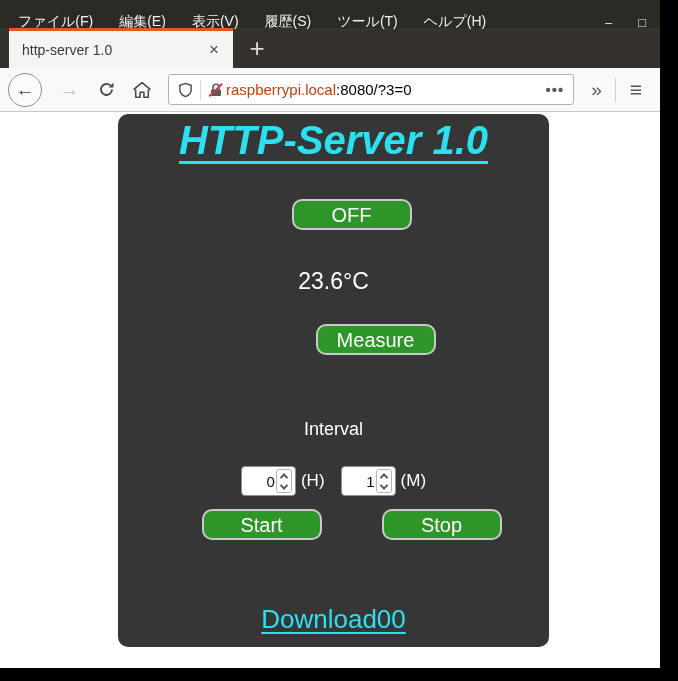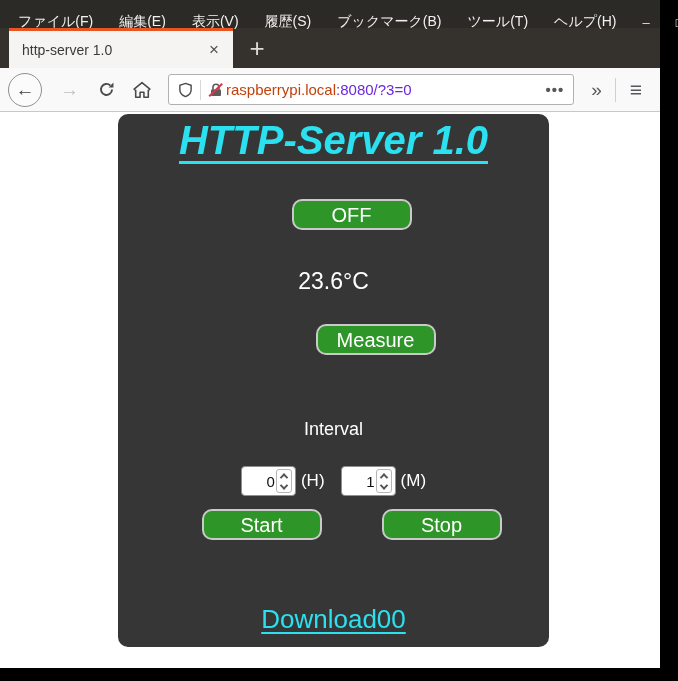--- a/index.html
+++ b/index.html
@@ -33,21 +33,21 @@
               display:flex; align-items:center; justify-content:center;
               font-size:19px; color:#3c3c3c; background:#fbfbfb; margin-right:8px; }
   .nav-fwd { font-size:19px; color:#bdbdbd; padding:0 10px; }
   .nav-ico { display:flex; align-items:center; justify-content:center; padding:0 9px; }
   .urlbar { flex:1; height:31px; background:#fff; border:1px solid #b1b1b1;
             border-radius:3px; display:flex; align-items:center; padding:0 9px;
             margin:0 8px; }
   .url-divider { width:1px; height:20px; background:#d7d7d7; margin:0 7px; }
   .url-text { font-size:15px; margin-left:2px; white-space:nowrap; }
   .url-host { color:#c2410c; }
-  .url-suffix { color:#6d28d9; }
+  .url-suffix { color:#000000; }
   .url-dots { margin-left:auto; color:#57575c; font-size:15px; font-weight:bold;
               letter-spacing:1px; }
   .overflow-btn { font-size:19px; color:#57575c; padding:0 9px; }
   .tb-divider { width:1px; height:24px; background:#d0d0d0; margin:0 4px; }
   .hamburger { font-size:21px; color:#57575c; padding:0 10px; }
 
   
   .content { height:556px; background:#fff; position:relative; }
   .panel { position:absolute; left:118px; top:2px; width:431px; height:533px;
            background:#363636; border-radius:10px; display:flex;
@@ -87,21 +87,20 @@
 </head>
 <body>
 
 <div class="window">
 
   <div class="menubar">
     <span class="menu-item">ファイル(F)</span>
     <span class="menu-item">編集(E)</span>
     <span class="menu-item">表示(V)</span>
     <span class="menu-item">履歴(S)</span>
-    <span class="menu-item">ブックマーク(B)</span>
     <span class="menu-item">ツール(T)</span>
     <span class="menu-item">ヘルプ(H)</span>
     <span class="win-controls">
       <span>–</span>
       <span>□</span>
     </span>
   </div>
 
   <div class="tabbar">
     <div class="tab">

